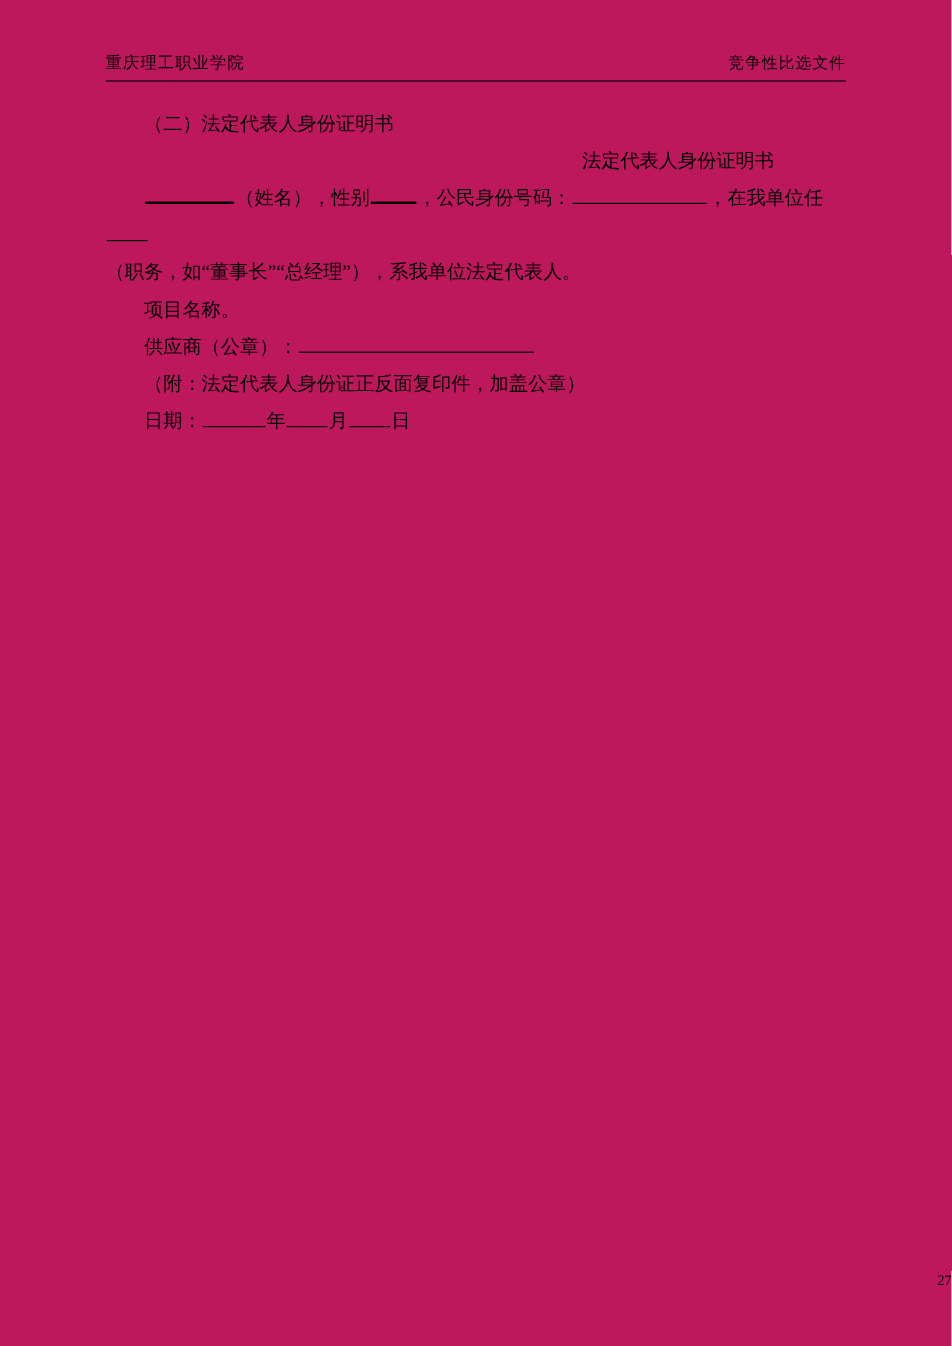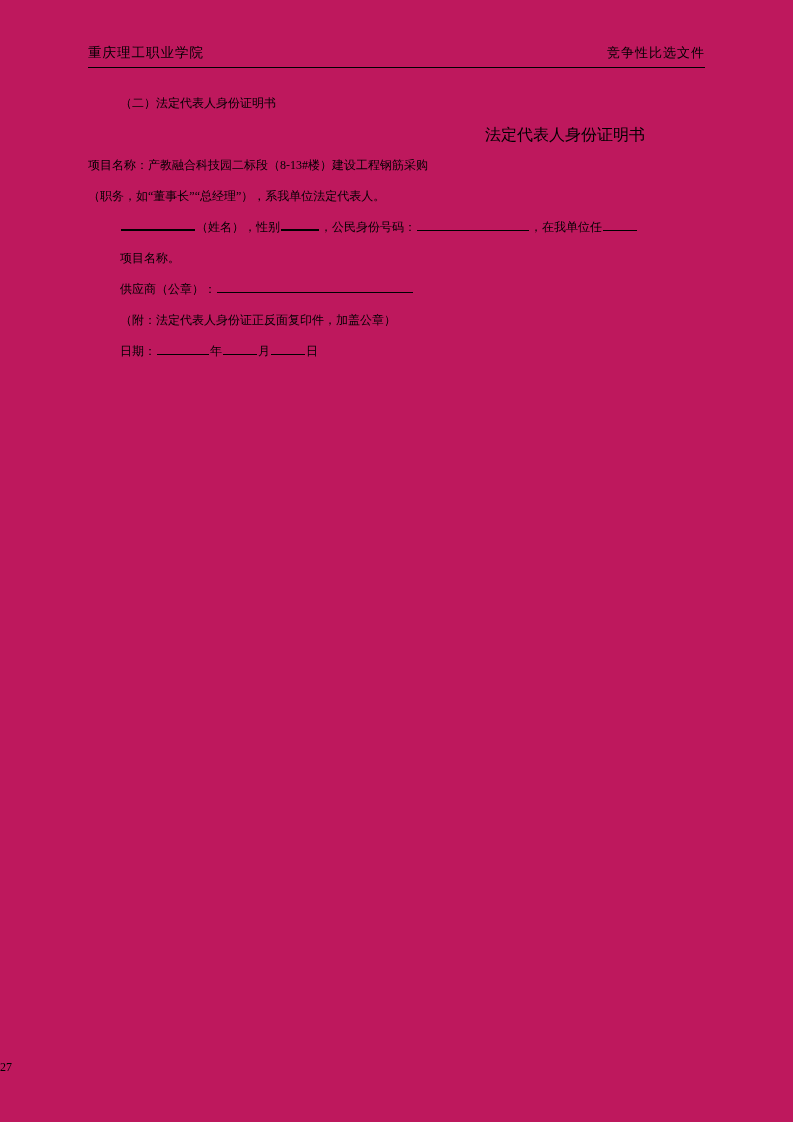--- a/index.html
+++ b/index.html
@@ -58,21 +58,21 @@
     font-size: 16px;
     line-height: 31px;
   }
   .center-title {
     text-align: right;
     font-size: 16px;
     line-height: 31px;
     padding-right: 60px;
   }
   .para {
-    font-size: 12px;
+    font-size: 16px;
     line-height: 31px;
     text-indent: 32px;
   }
   .para.noindent { text-indent: 0; }
 
   .blank {
     display: inline-block;
     border-bottom: 1px solid #000000;
     vertical-align: baseline;
     height: 15px;
@@ -86,21 +86,21 @@
   .b-year   { width: 52px; }
   .b-month  { width: 34px; }
   .b-day    { width: 34px; }
 
   
   .footer {
     position: absolute;
     left: 0;
     top: 1060px;
     width: 793px;
-    text-align: left;
+    text-align: right;
     font-size: 12px;
     font-family: "Liberation Serif", "DejaVu Serif", serif;
   }
 </style>
 </head>
 <body>
 
 <div class="page">
 
   <div class="header">
@@ -108,28 +108,27 @@
     <div class="header-right">竞争性比选文件</div>
   </div>
   <div class="header-rule"></div>
 
   <div class="body">
 
     <div class="para noindent" style="padding-left:32px;">（二）法定代表人身份证明书</div>
 
     <div class="center-title">法定代表人身份证明书</div>
 
-    <div class="para noindent">项目名称：产教融合科技园二标段（8-13#楼）建设工程钢筋采购</div>
 
-
-    <div class="para noindent">（职务，如“董事长”“总经理”），系我单位法定代表人。</div>
 
     <div class="para">
       <span class="blank b-name"></span><span>（姓名），性别</span><span class="blank b-sex"></span><span>，公民身份号码：</span><span class="blank b-id"></span><span>，在我单位任</span><span class="blank b-unit"></span>
     </div>
+
+    <div class="para noindent">（职务，如“董事长”“总经理”），系我单位法定代表人。</div>
 
     <div class="para">项目名称。</div>
 
     <div class="para">
       <span>供应商（公章）：</span><span class="blank b-seal"></span>
     </div>
 
     <div class="para">（附：法定代表人身份证正反面复印件，加盖公章）</div>
 
     <div class="para">

